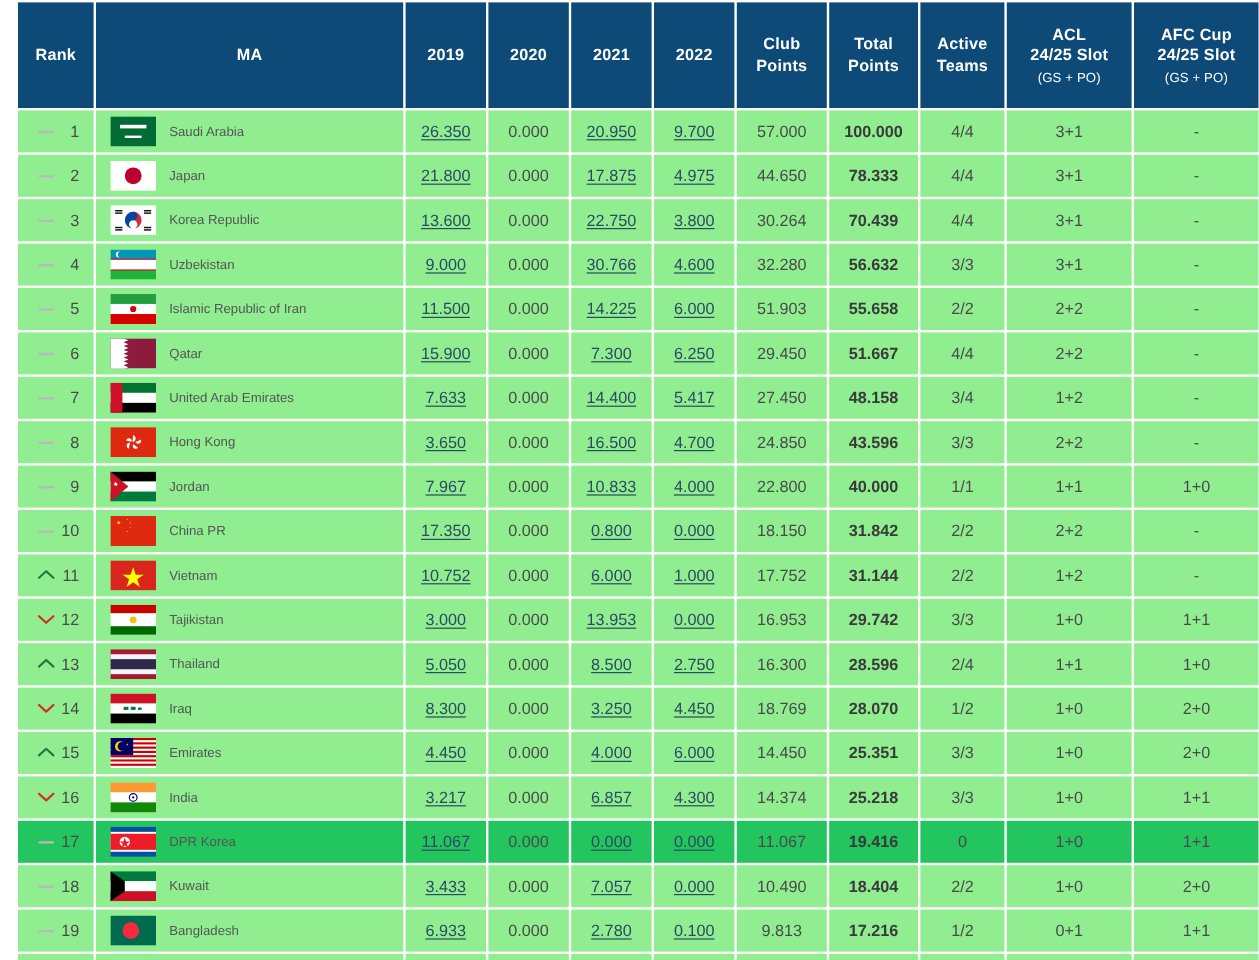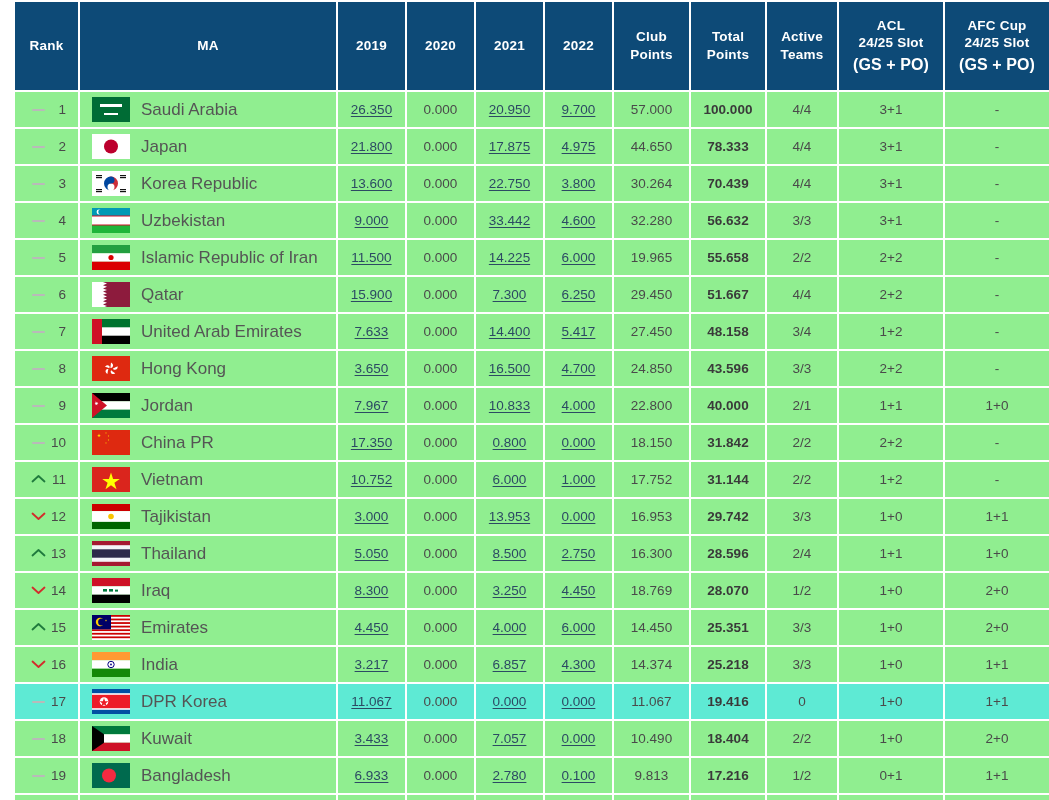--- a/index.html
+++ b/index.html
@@ -31,37 +31,37 @@
     font-weight: bold;
     letter-spacing: .2px;
     text-align: center;
     vertical-align: middle;
     height: 88px;
     padding: 2px 3px;
     line-height: 1.3;
   }
   th .sub {
     display: block;
-    font-size: 16px;
-    font-weight: bold;
+    font-size: 11px;
+    font-weight: normal;
     margin-top: 3px;
     letter-spacing: .1px;
   }
   
   tbody td {
     background: #90ee90;
     height: 35px;
     font-size: 13.5px;
     color: #4a4a4a;
     text-align: center;
     vertical-align: middle;
     padding: 0 6px;
     white-space: nowrap;
   }
-  tbody tr.grey td { background: #5eead4; }
+  tbody tr.grey td { background: #22c55e; }
 
   td.c-rank { padding: 0; }
   .rank-inner {
     display: flex;
     align-items: center;
     justify-content: flex-start;
     height: 100%;
     padding-left: 10px;
   }
   .move {
@@ -94,21 +94,21 @@
     padding-left: 12px;
     gap: 11px;
   }
   .flag {
     width: 38px; height: 25px;
     flex: 0 0 auto;
     overflow: hidden;
     display: block;
   }
   .ma-name {
-    font-size: 17px;
+    font-size: 11px;
     color: #555555;
     text-align: center;
     white-space: nowrap;
   }
 
   .lnk {
     color: #2c4a63;
     text-decoration: underline;
     text-underline-offset: 2px;
     cursor: pointer;
@@ -284,21 +284,21 @@
                 <rect y="7.5" width="38" height="1" fill="#ce1126"></rect>
                 <rect y="16.5" width="38" height="1" fill="#ce1126"></rect>
                 <circle cx="7" cy="4" r="2.4" fill="#fff"></circle>
                 <circle cx="8.6" cy="4" r="2.4" fill="#0099b5"></circle>
               </svg>
               <span class="ma-name">Uzbekistan</span>
             </div>
           </td>
           <td><a class="lnk">9.000</a></td>
           <td><span class="plain">0.000</span></td>
-          <td><a class="lnk">33.442</a></td>
+          <td><a class="lnk">30.766</a></td>
           <td><a class="lnk">4.600</a></td>
           <td><span class="plain">32.280</span></td>
           <td><span class="bold">56.632</span></td>
           <td><span class="plain">3/3</span></td>
           <td><span class="plain">3+1</span></td>
           <td><span class="plain">-</span></td>
         </tr>
         <tr>
           <td class="c-rank">
             <div class="rank-inner">
@@ -316,21 +316,21 @@
                 <rect y="16.7" width="38" height="8.3" fill="#da0000"></rect>
                 <circle cx="19" cy="12.5" r="2.6" fill="#da0000"></circle>
               </svg>
               <span class="ma-name">Islamic Republic of Iran</span>
             </div>
           </td>
           <td><a class="lnk">11.500</a></td>
           <td><span class="plain">0.000</span></td>
           <td><a class="lnk">14.225</a></td>
           <td><a class="lnk">6.000</a></td>
-          <td><span class="plain">19.965</span></td>
+          <td><span class="plain">51.903</span></td>
           <td><span class="bold">55.658</span></td>
           <td><span class="plain">2/2</span></td>
           <td><span class="plain">2+2</span></td>
           <td><span class="plain">-</span></td>
         </tr>
         <tr>
           <td class="c-rank">
             <div class="rank-inner">
               <span class="move">
                 <span class="dash-ico"></span>
@@ -441,21 +441,21 @@
               </svg>
               <span class="ma-name">Jordan</span>
             </div>
           </td>
           <td><a class="lnk">7.967</a></td>
           <td><span class="plain">0.000</span></td>
           <td><a class="lnk">10.833</a></td>
           <td><a class="lnk">4.000</a></td>
           <td><span class="plain">22.800</span></td>
           <td><span class="bold">40.000</span></td>
-          <td><span class="plain">2/1</span></td>
+          <td><span class="plain">1/1</span></td>
           <td><span class="plain">1+1</span></td>
           <td><span class="plain">1+0</span></td>
         </tr>
         <tr>
           <td class="c-rank">
             <div class="rank-inner">
               <span class="move">
                 <span class="dash-ico"></span>
               </span>
               <span class="rank-num">10</span>

